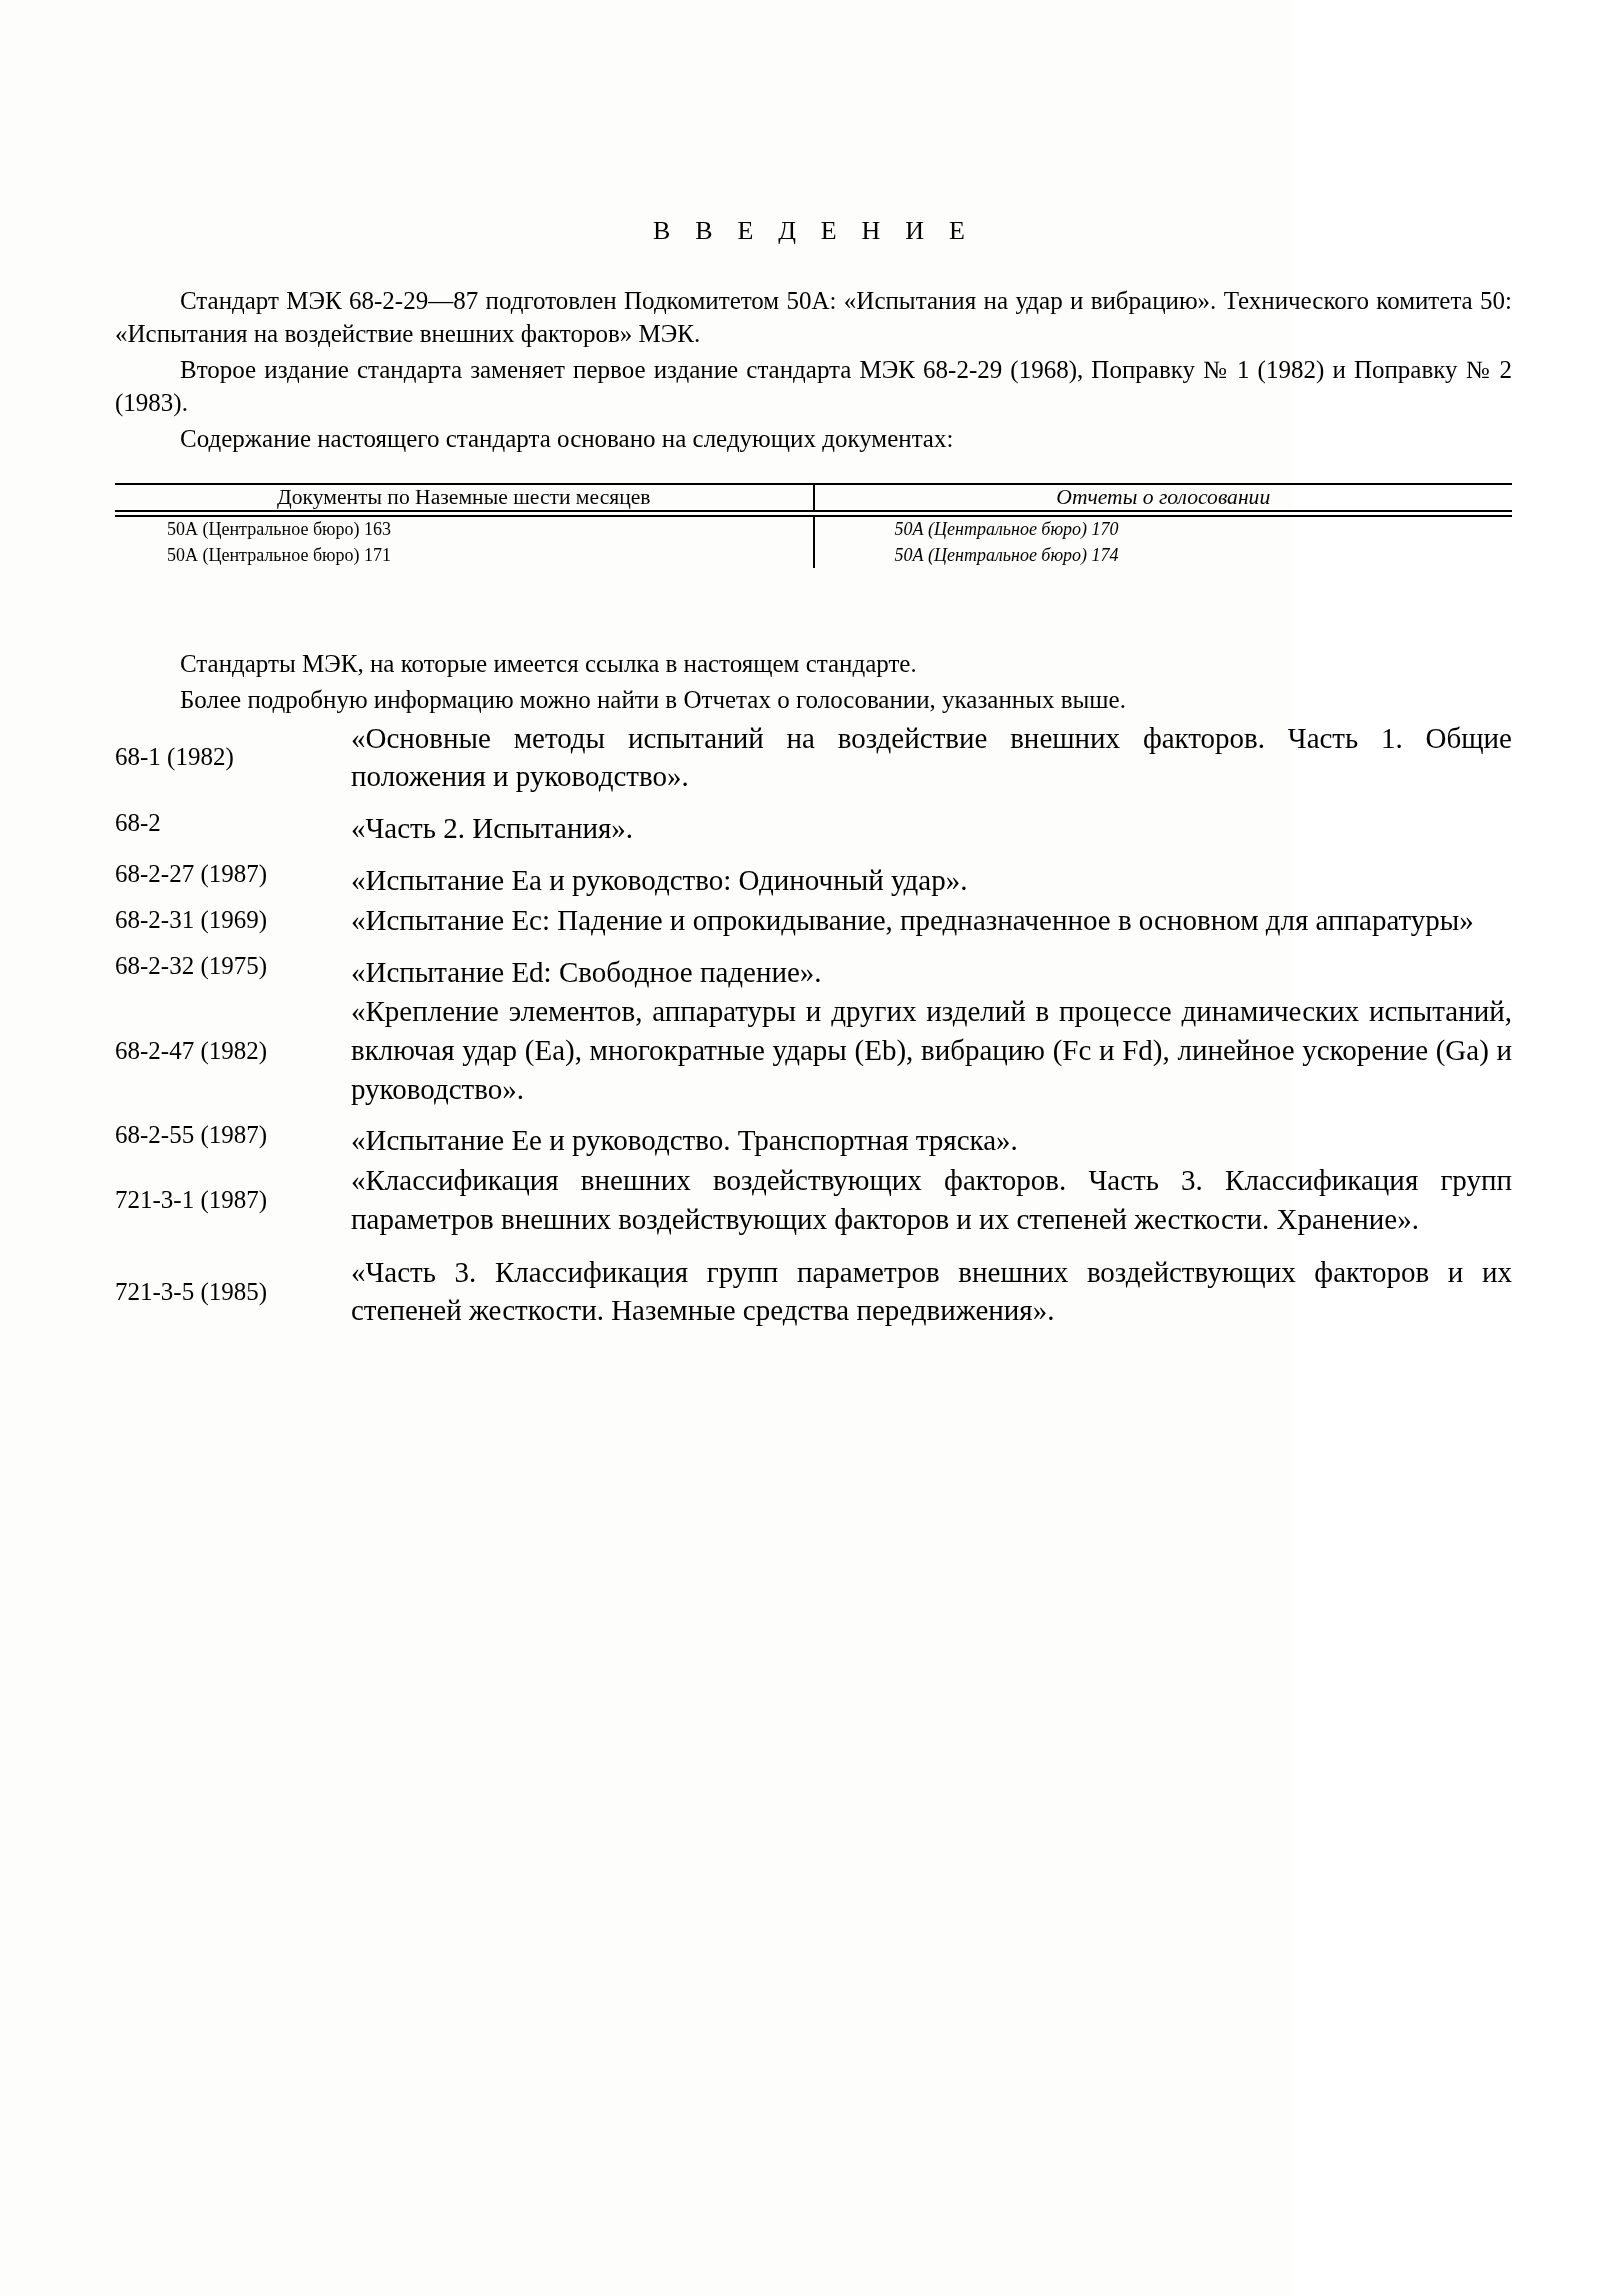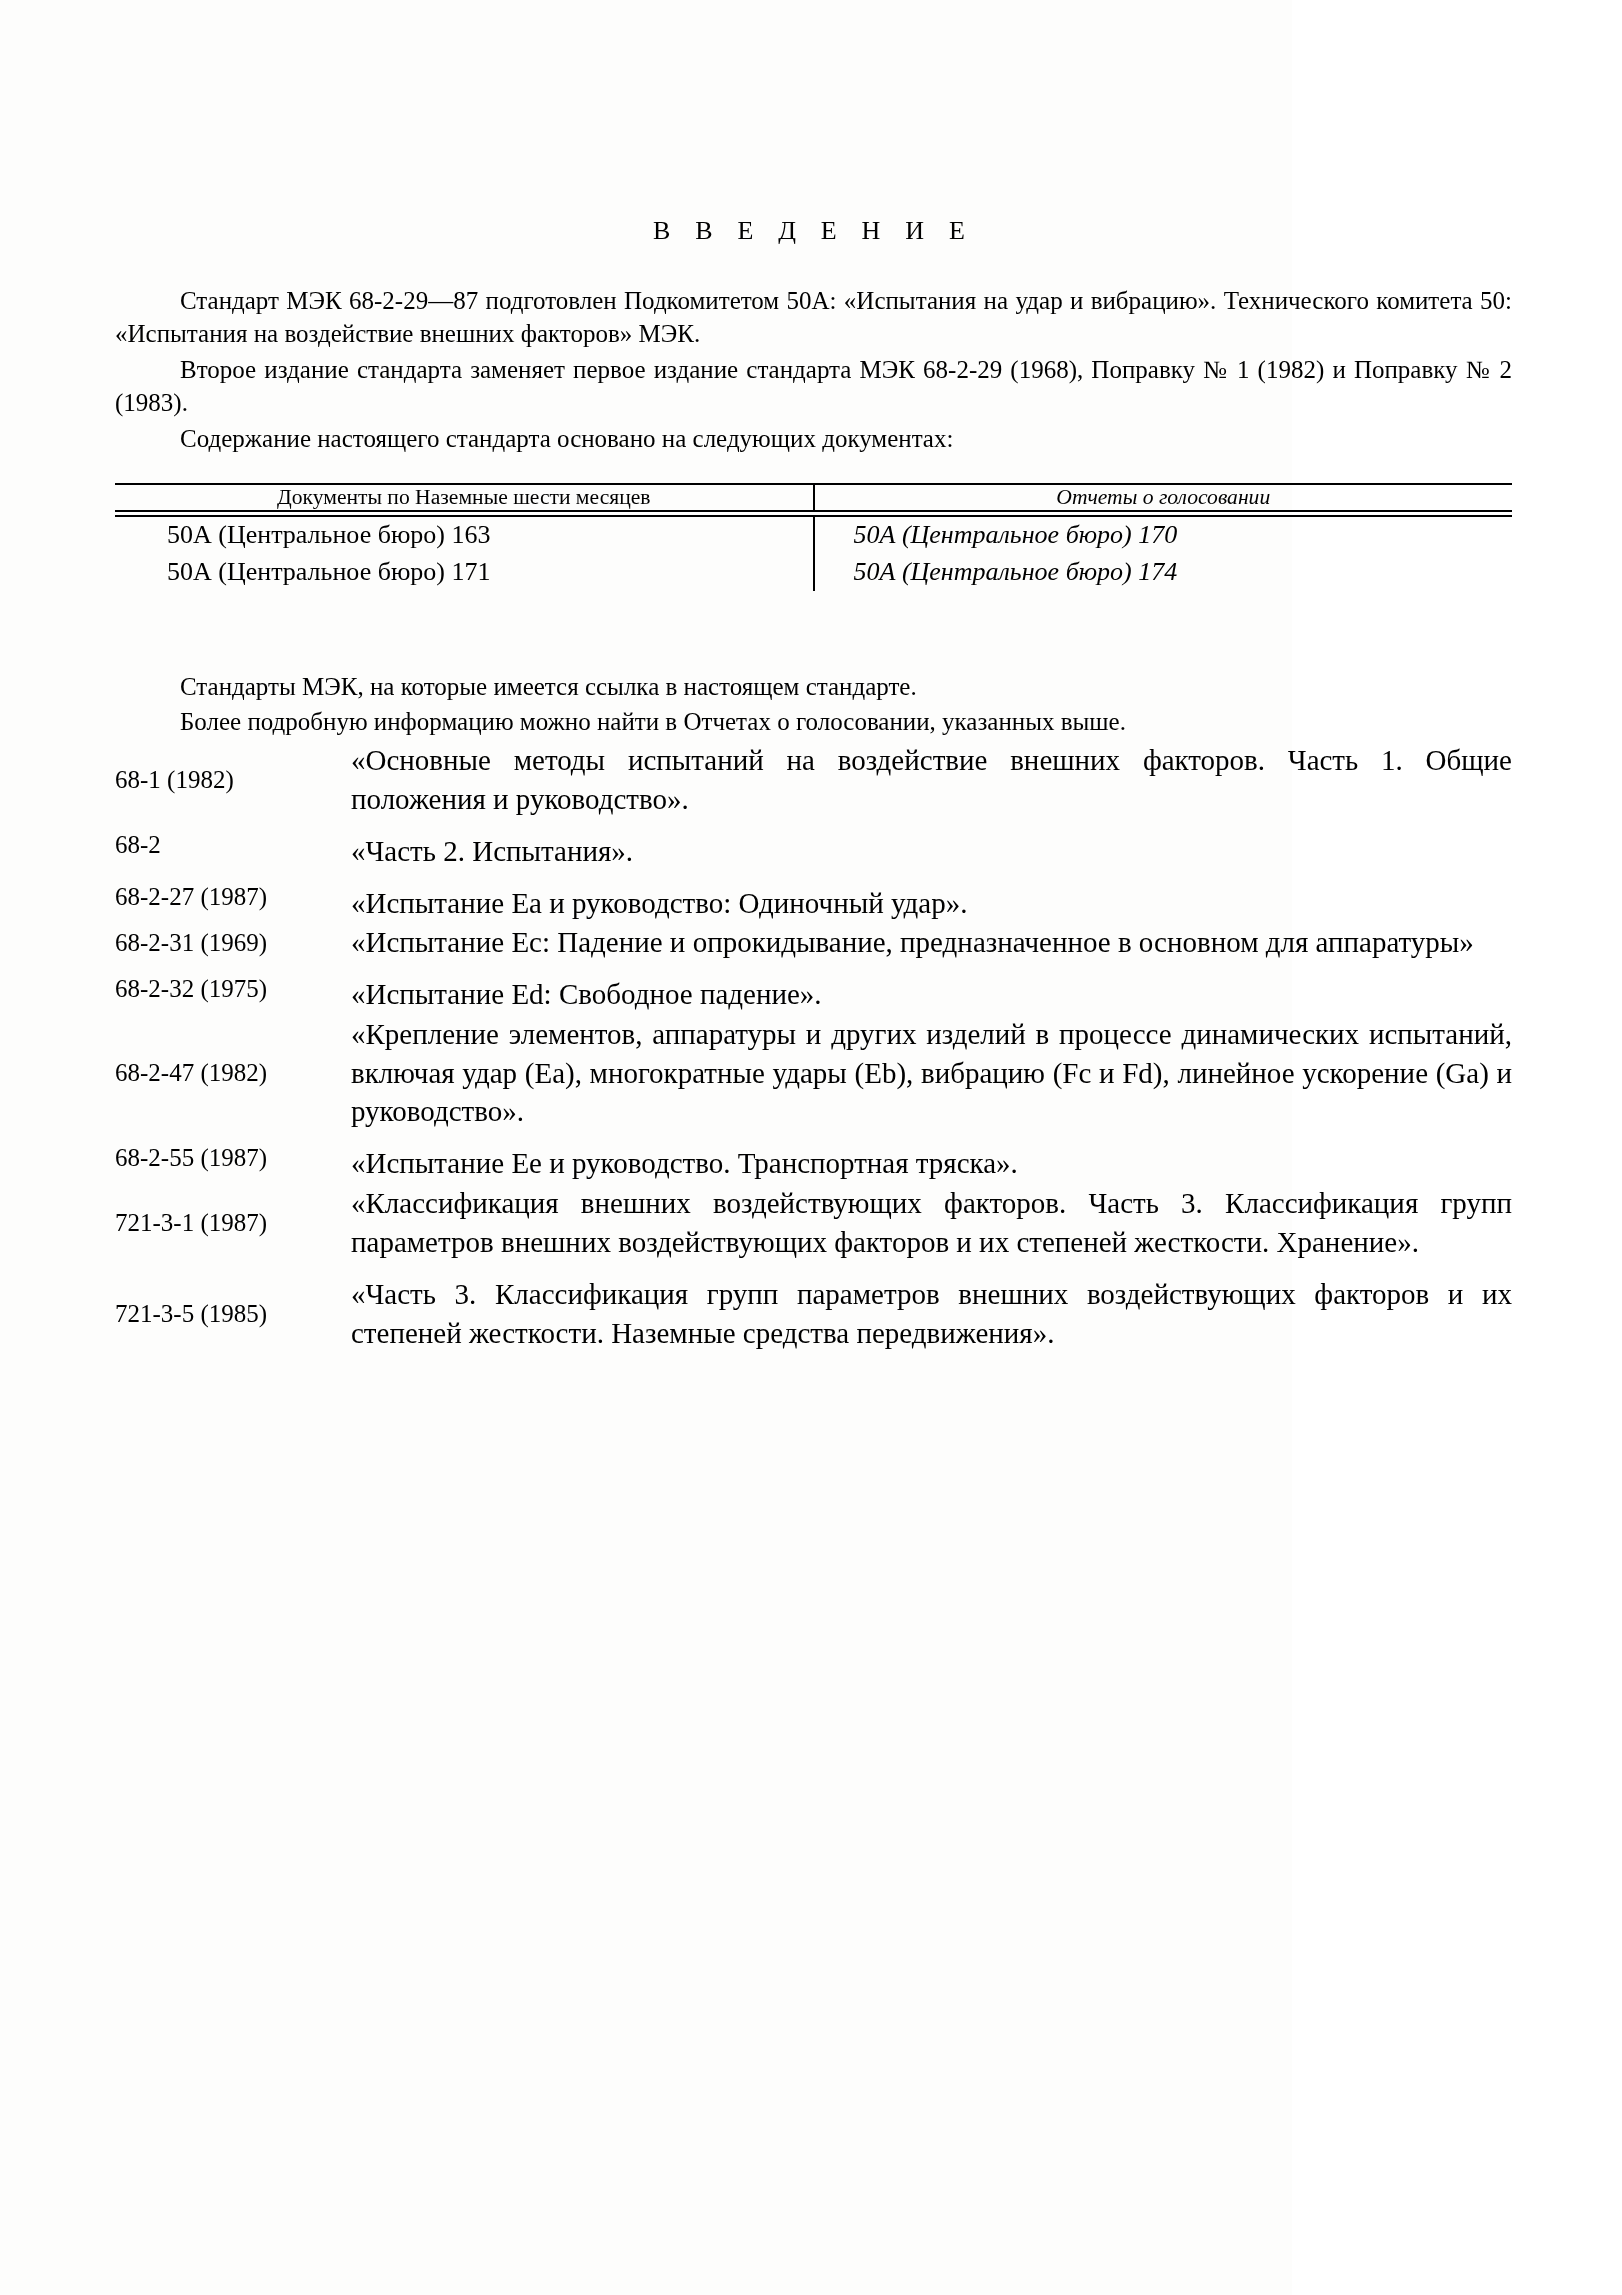--- a/index.html
+++ b/index.html
@@ -70,35 +70,36 @@
     line-height: 0;
     font-size: 0;
   }
   .votes-head td {
     text-align: center;
     padding: 9.2px 0 10.5px 0;
     font-size: 21.6px;
   }
   .votes-body td {
     padding: 10.5px 0 3.9px 0;
-    font-size: 26px;
+    font-size: 18px;
     line-height: 1.42;
   }
   .col-left {
     width: 50%;
   }
   .col-right {
     width: 50%;
     font-style: italic;
   }
   .cell-inner-left {
     padding-left: 52px;
   }
   .cell-inner-right {
-    padding-left: 39px;
+    padding-left: 65px;
+    margin-left: 15px;
   }
   .vsep {
     border-left: 2px solid #000;
   }
   .gap-after-table {
     height: 72px;
   }
   .refs {
     margin-top: 0;
   }

